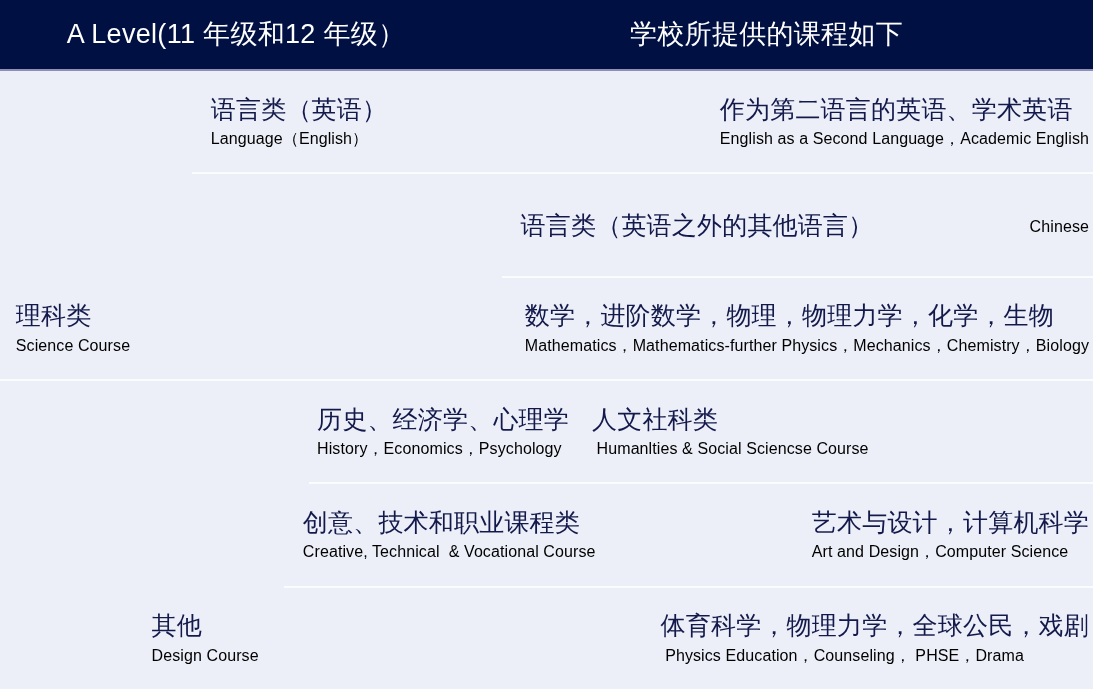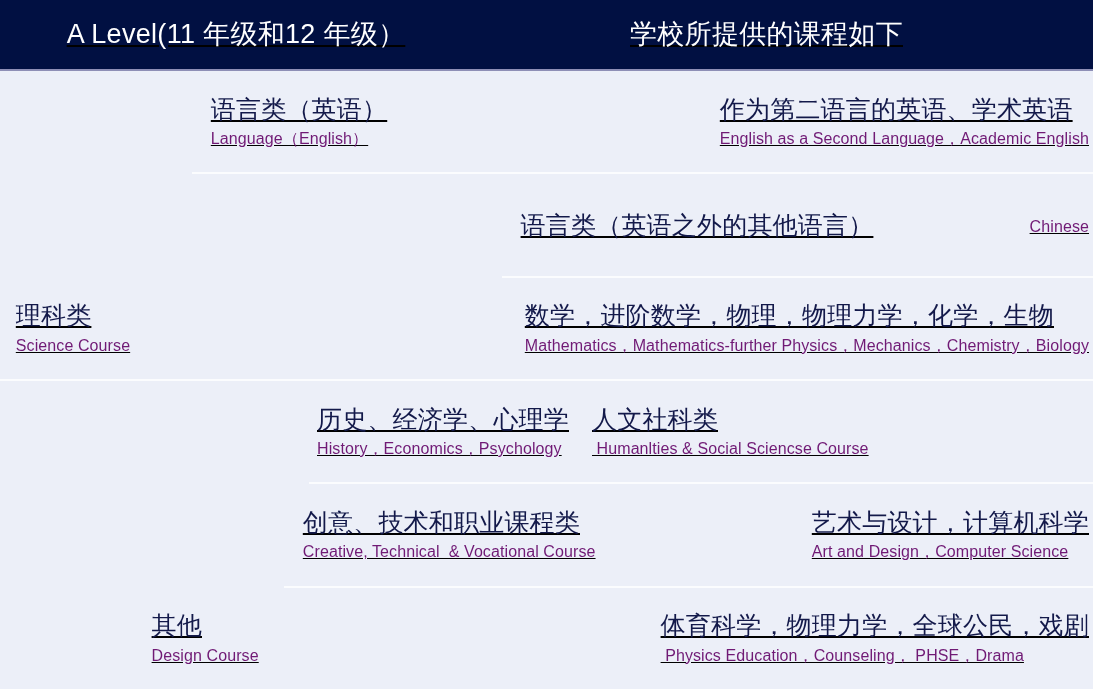--- a/index.html
+++ b/index.html
@@ -14,21 +14,20 @@
     font-family: "Liberation Sans", "DejaVu Sans", sans-serif;
     -webkit-font-smoothing: antialiased;
   }
 
   #course-table {
     width: 1093px;
     height: 689px;
     display: flex;
     flex-direction: column;
     background: #eceff8;
-    text-decoration: underline;
   }
 
   
   .header-bar {
     flex: 0 0 71px;
     height: 71px;
     background: #011042;
     display: flex;
     align-items: center;
     border-bottom: 2px solid #8e8fb6;
@@ -93,21 +92,21 @@
   }
 
   .cn {
     color: #13194a;
     font-size: 25px;
     line-height: 1.22;
     white-space: nowrap;
     letter-spacing: 0.2px;
   }
   .en {
-    color: #701a75;
+    color: #000000;
     font-size: 16px;
     line-height: 1.3;
     margin-top: 5px;
     white-space: pre;
     letter-spacing: 0.1px;
   }
 </style>
 </head>
 <body>
 

